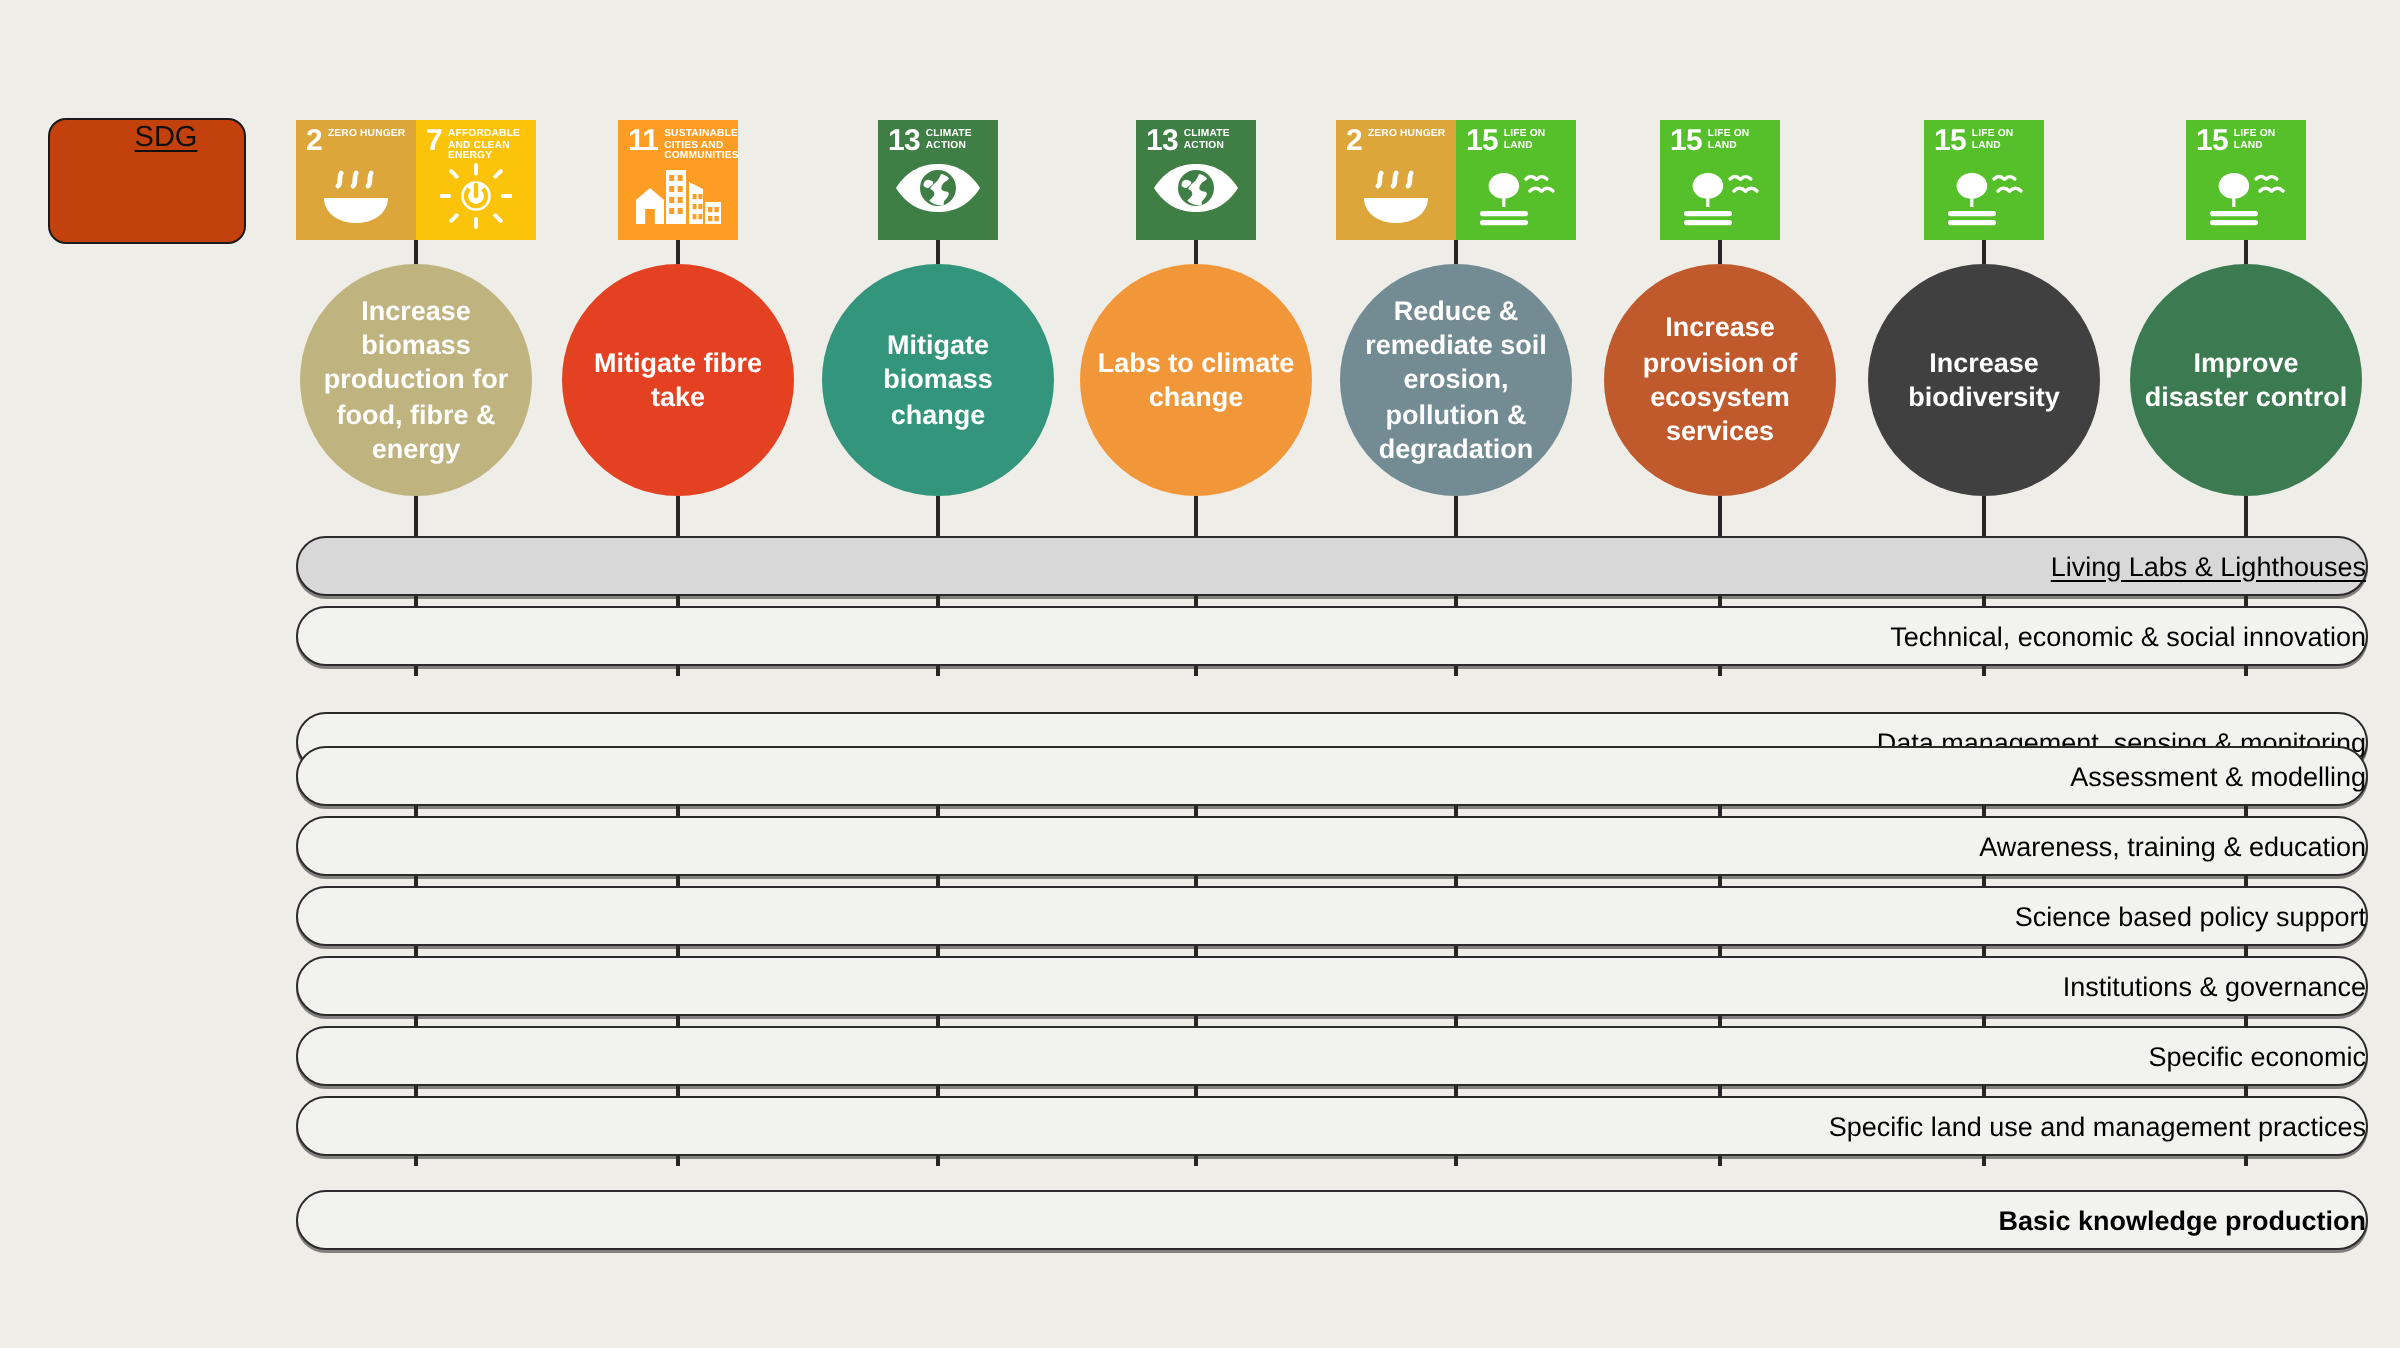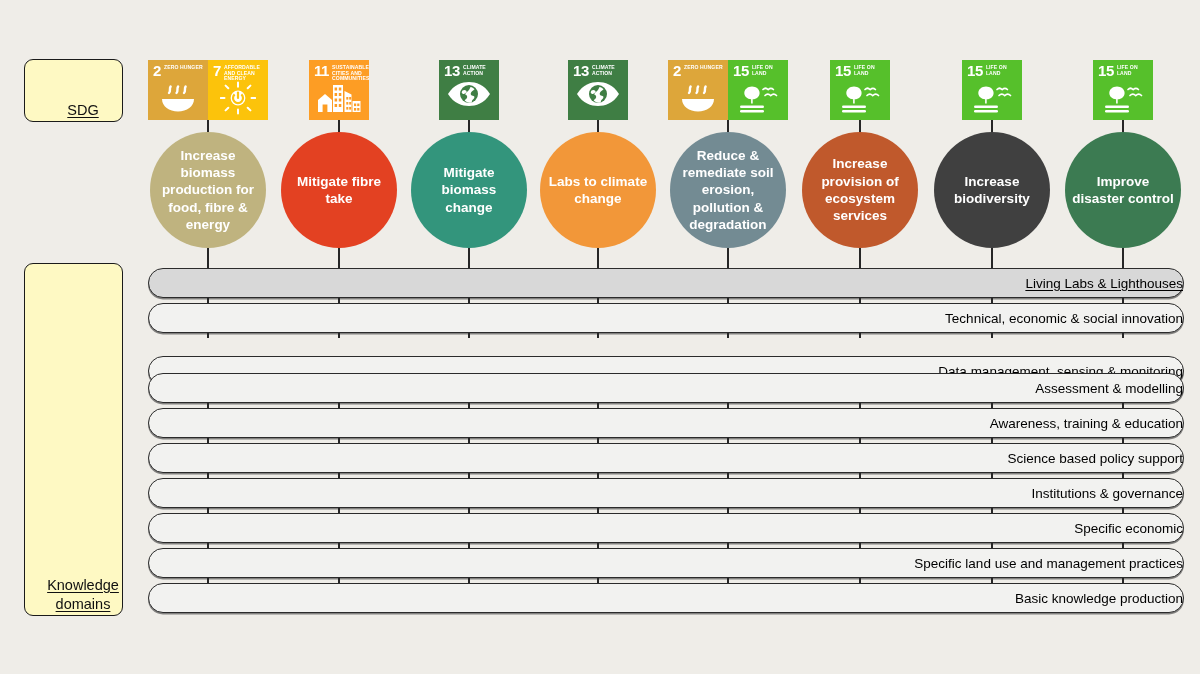--- a/index.html
+++ b/index.html
@@ -7,24 +7,24 @@
     width: 1200px; height: 674px;
     background: #EFEDE8;
     font-family: "Liberation Sans", sans-serif;
     overflow: hidden;
   }
   #stage { position: relative; width: 1200px; height: 674px; }
 
   
   .label-box {
     position: absolute;
-    background: #fef9c3;
+    background: #c2410c;
     border: 1.6px solid #1a1a1a;
     border-radius: 9px;
-    display: flex; align-items: flex-end; justify-content: center;
+    display: flex; align-items: flex-start; justify-content: center;
     text-align: center;
     padding-left: 19px;
   }
   .label-box .txt {
     font-size: 14.5px;
     color: #101010;
     text-decoration: underline;
     text-underline-offset: 2px;
     line-height: 1.35;
   }
@@ -87,23 +87,20 @@
     text-decoration: underline; text-underline-offset: 2px;
   }
 </style>
 </head>
 <body>
 
 <div id="stage">
 
   <div class="label-box" id="box-sdg">
     <span class="txt">SDG</span>
-  </div>
-  <div class="label-box" id="box-knowledge">
-    <span class="txt">Knowledge domains</span>
   </div>
 
   <div id="cols-layer">
       <div class="sdg-group" style="left: 148px;">
         <div class="sdg-tile" style="background: rgb(221, 166, 58);">
           <div class="sdg-head">
             <span class="sdg-num">2</span>
             <span class="sdg-name">ZERO HUNGER</span>
           </div>
           <div class="sdg-art">
@@ -451,18 +448,18 @@
       </div>
       <div class="bar" style="top: 478px;">
         <span class="barlabel">Institutions &amp; governance</span>
       </div>
       <div class="bar" style="top: 513px;">
         <span class="barlabel">Specific economic</span>
       </div>
       <div class="bar" style="top: 548px;">
         <span class="barlabel">Specific land use and management practices</span>
       </div>
-      <div class="bar" style="top: 583px;">
+      <div class="bar" style="top: 595px; font-weight: bold;">
         <span class="barlabel">Basic knowledge production</span>
       </div>
     </div>
 
 </div>
 
 </body></html>

